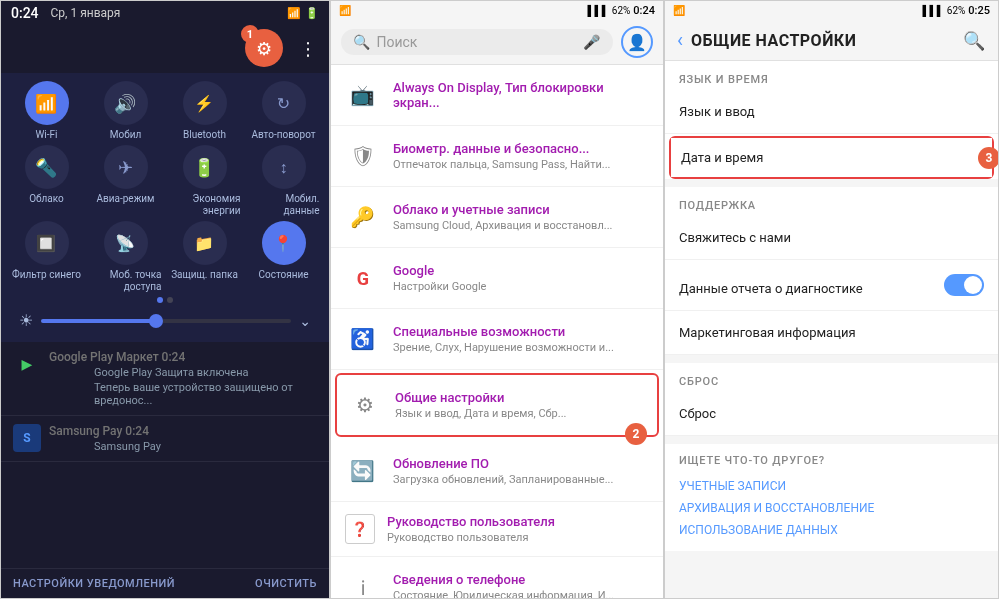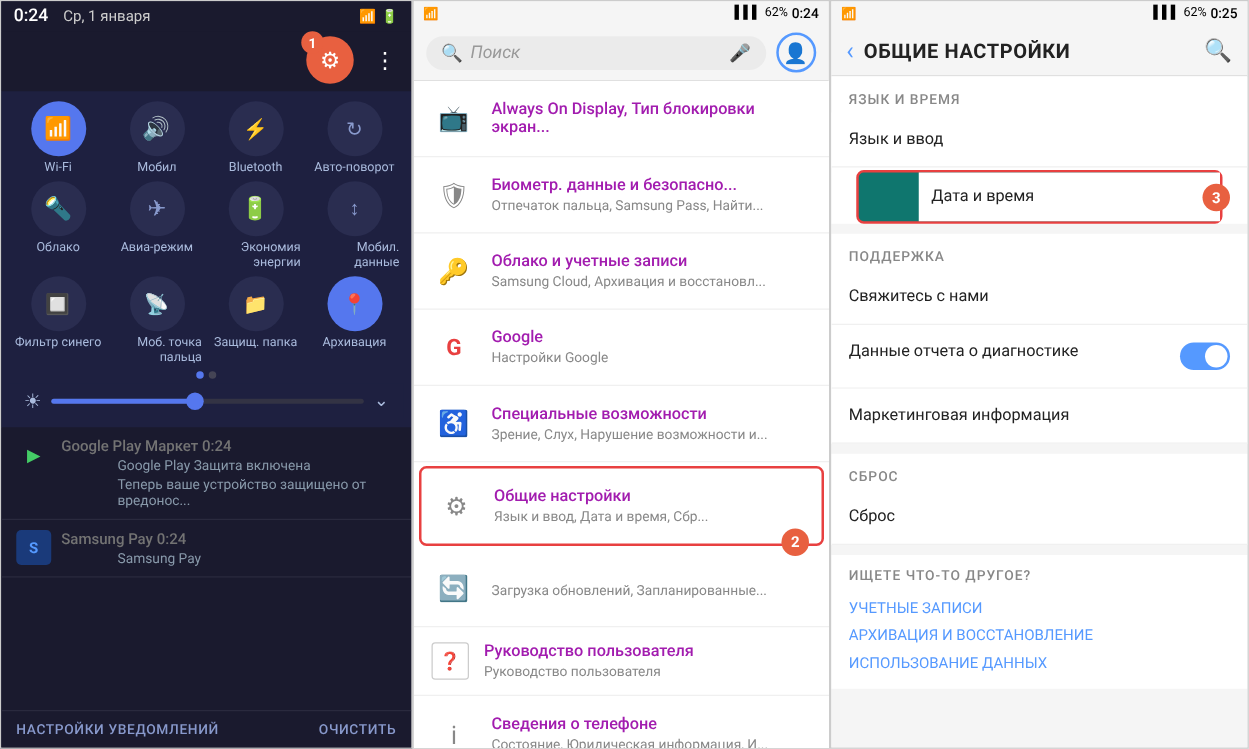--- a/index.html
+++ b/index.html
@@ -290,21 +290,21 @@
     .section-header {
       padding: 12px 14px 4px 14px;
       font-size: 11px;
       color: #888;
       letter-spacing: 0.8px;
       font-weight: 500;
     }
 
     .p3-item {
       display: flex;
-      align-items: flex-start;
+      align-items: flex-end;
       padding: 14px 14px;
       background: #fff;
       border-bottom: 1px solid #f0f0f0;
       cursor: pointer;
       position: relative;
     }
     .p3-item-title { font-size: 13px; color: #222; flex: 1; }
     .toggle-switch {
       width: 40px; height: 22px;
       background: #5599ff;
@@ -412,29 +412,29 @@
         <span class="toggle-label">Мобил. данные</span>
       </div>
     </div>
     <div class="toggle-row">
       <div class="toggle-item">
         <div class="toggle-icon" style="font-size:16px;">🔲</div>
         <span class="toggle-label">Фильтр синего</span>
       </div>
       <div class="toggle-item">
         <div class="toggle-icon" style="font-size:16px;">📡</div>
-        <span class="toggle-label">Моб. точка пальца</span>
+        <span class="toggle-label">Моб. точка доступа</span>
       </div>
       <div class="toggle-item">
         <div class="toggle-icon" style="font-size:16px;">📁</div>
         <span class="toggle-label">Защищ. папка</span>
       </div>
       <div class="toggle-item">
         <div class="toggle-icon active" style="font-size:16px;">📍</div>
-        <span class="toggle-label">Архивация</span>
+        <span class="toggle-label">Состояние</span>
       </div>
     </div>
 
     <div style="display:flex;justify-content:center;gap:4px;margin:4px 0;">
       <div style="width:6px;height:6px;border-radius:50%;background:#5577ee;"></div>
       <div style="width:6px;height:6px;border-radius:50%;background:#445;"></div>
     </div>
 
     <div class="p1-brightness">
       <span class="brightness-icon">☀</span>
@@ -481,21 +481,21 @@
     <div class="status-right">
       <span style="font-size:10px;">▌▌▌</span>
       <span style="font-size:10px;">62%</span>
       <span style="font-size:11px;font-weight:500;">0:24</span>
     </div>
   </div>
 
   <div class="p2-search">
     <div class="search-box">
       <span style="color:#999;font-size:14px;">🔍</span>
-      <span style="color:#999;font-size:14px;font-style:italic;">Поиск</span>
+      <span style="color:#999;font-size:14px;">Поиск</span>
       <span style="margin-left:auto;color:#666;font-size:14px;">🎤</span>
     </div>
     <div class="profile-circle">
       <span>👤</span>
     </div>
   </div>
 
   <div class="settings-list">
 
     <div class="settings-item">
@@ -544,20 +544,21 @@
           <div class="settings-item-title">Общие настройки</div>
           <div class="settings-item-subtitle">Язык и ввод, Дата и время, Сбр...</div>
         </div>
       </div>
       <div style="position:absolute;bottom:-10px;right:10px;width:22px;height:22px;background:#e86040;border-radius:50%;display:flex;align-items:center;justify-content:center;color:#fff;font-size:12px;font-weight:bold;z-index:10;">2</div>
     </div>
 
     <div class="settings-item" style="margin-top:4px;">
       <div class="settings-item-icon" style="color:#888;">🔄</div>
       <div class="settings-item-text">
+        <div class="settings-item-title">Обновление ПО</div>
         <div class="settings-item-subtitle">Загрузка обновлений, Запланированные...</div>
       </div>
     </div>
 
     <div class="settings-item">
       <div class="settings-item-icon" style="color:#888;border:1px solid #ccc;border-radius:3px;width:30px;height:30px;font-size:14px;">❓</div>
       <div class="settings-item-text">
         <div class="settings-item-title">Руководство пользователя</div>
         <div class="settings-item-subtitle">Руководство пользователя</div>
       </div>
@@ -593,21 +594,21 @@
   </div>
 
   <div class="p3-content">
 
     <div class="p3-section-bg">
       <div class="section-header">ЯЗЫК И ВРЕМЯ</div>
       <div class="p3-item">
         <span class="p3-item-title">Язык и ввод</span>
       </div>
 
-      <div style="position:relative;margin:2px 20px;border:2px solid #e84040;border-radius:6px;background:#0f766e;padding-left:48px;">
+      <div style="position:relative;margin:2px 4px;border:2px solid #e84040;border-radius:6px;background:#0f766e;">
         <div class="p3-item" style="border-bottom:none;margin:0;padding:12px 10px;">
           <span class="p3-item-title">Дата и время</span>
         </div>
         <div style="position:absolute;right:-8px;top:50%;transform:translateY(-50%);width:22px;height:22px;background:#e86040;border-radius:50%;display:flex;align-items:center;justify-content:center;color:#fff;font-size:12px;font-weight:bold;z-index:10;">3</div>
       </div>
     </div>
 
     <div class="p3-section-bg" style="margin-top:8px;">
       <div class="section-header">ПОДДЕРЖКА</div>
       <div class="p3-item">

